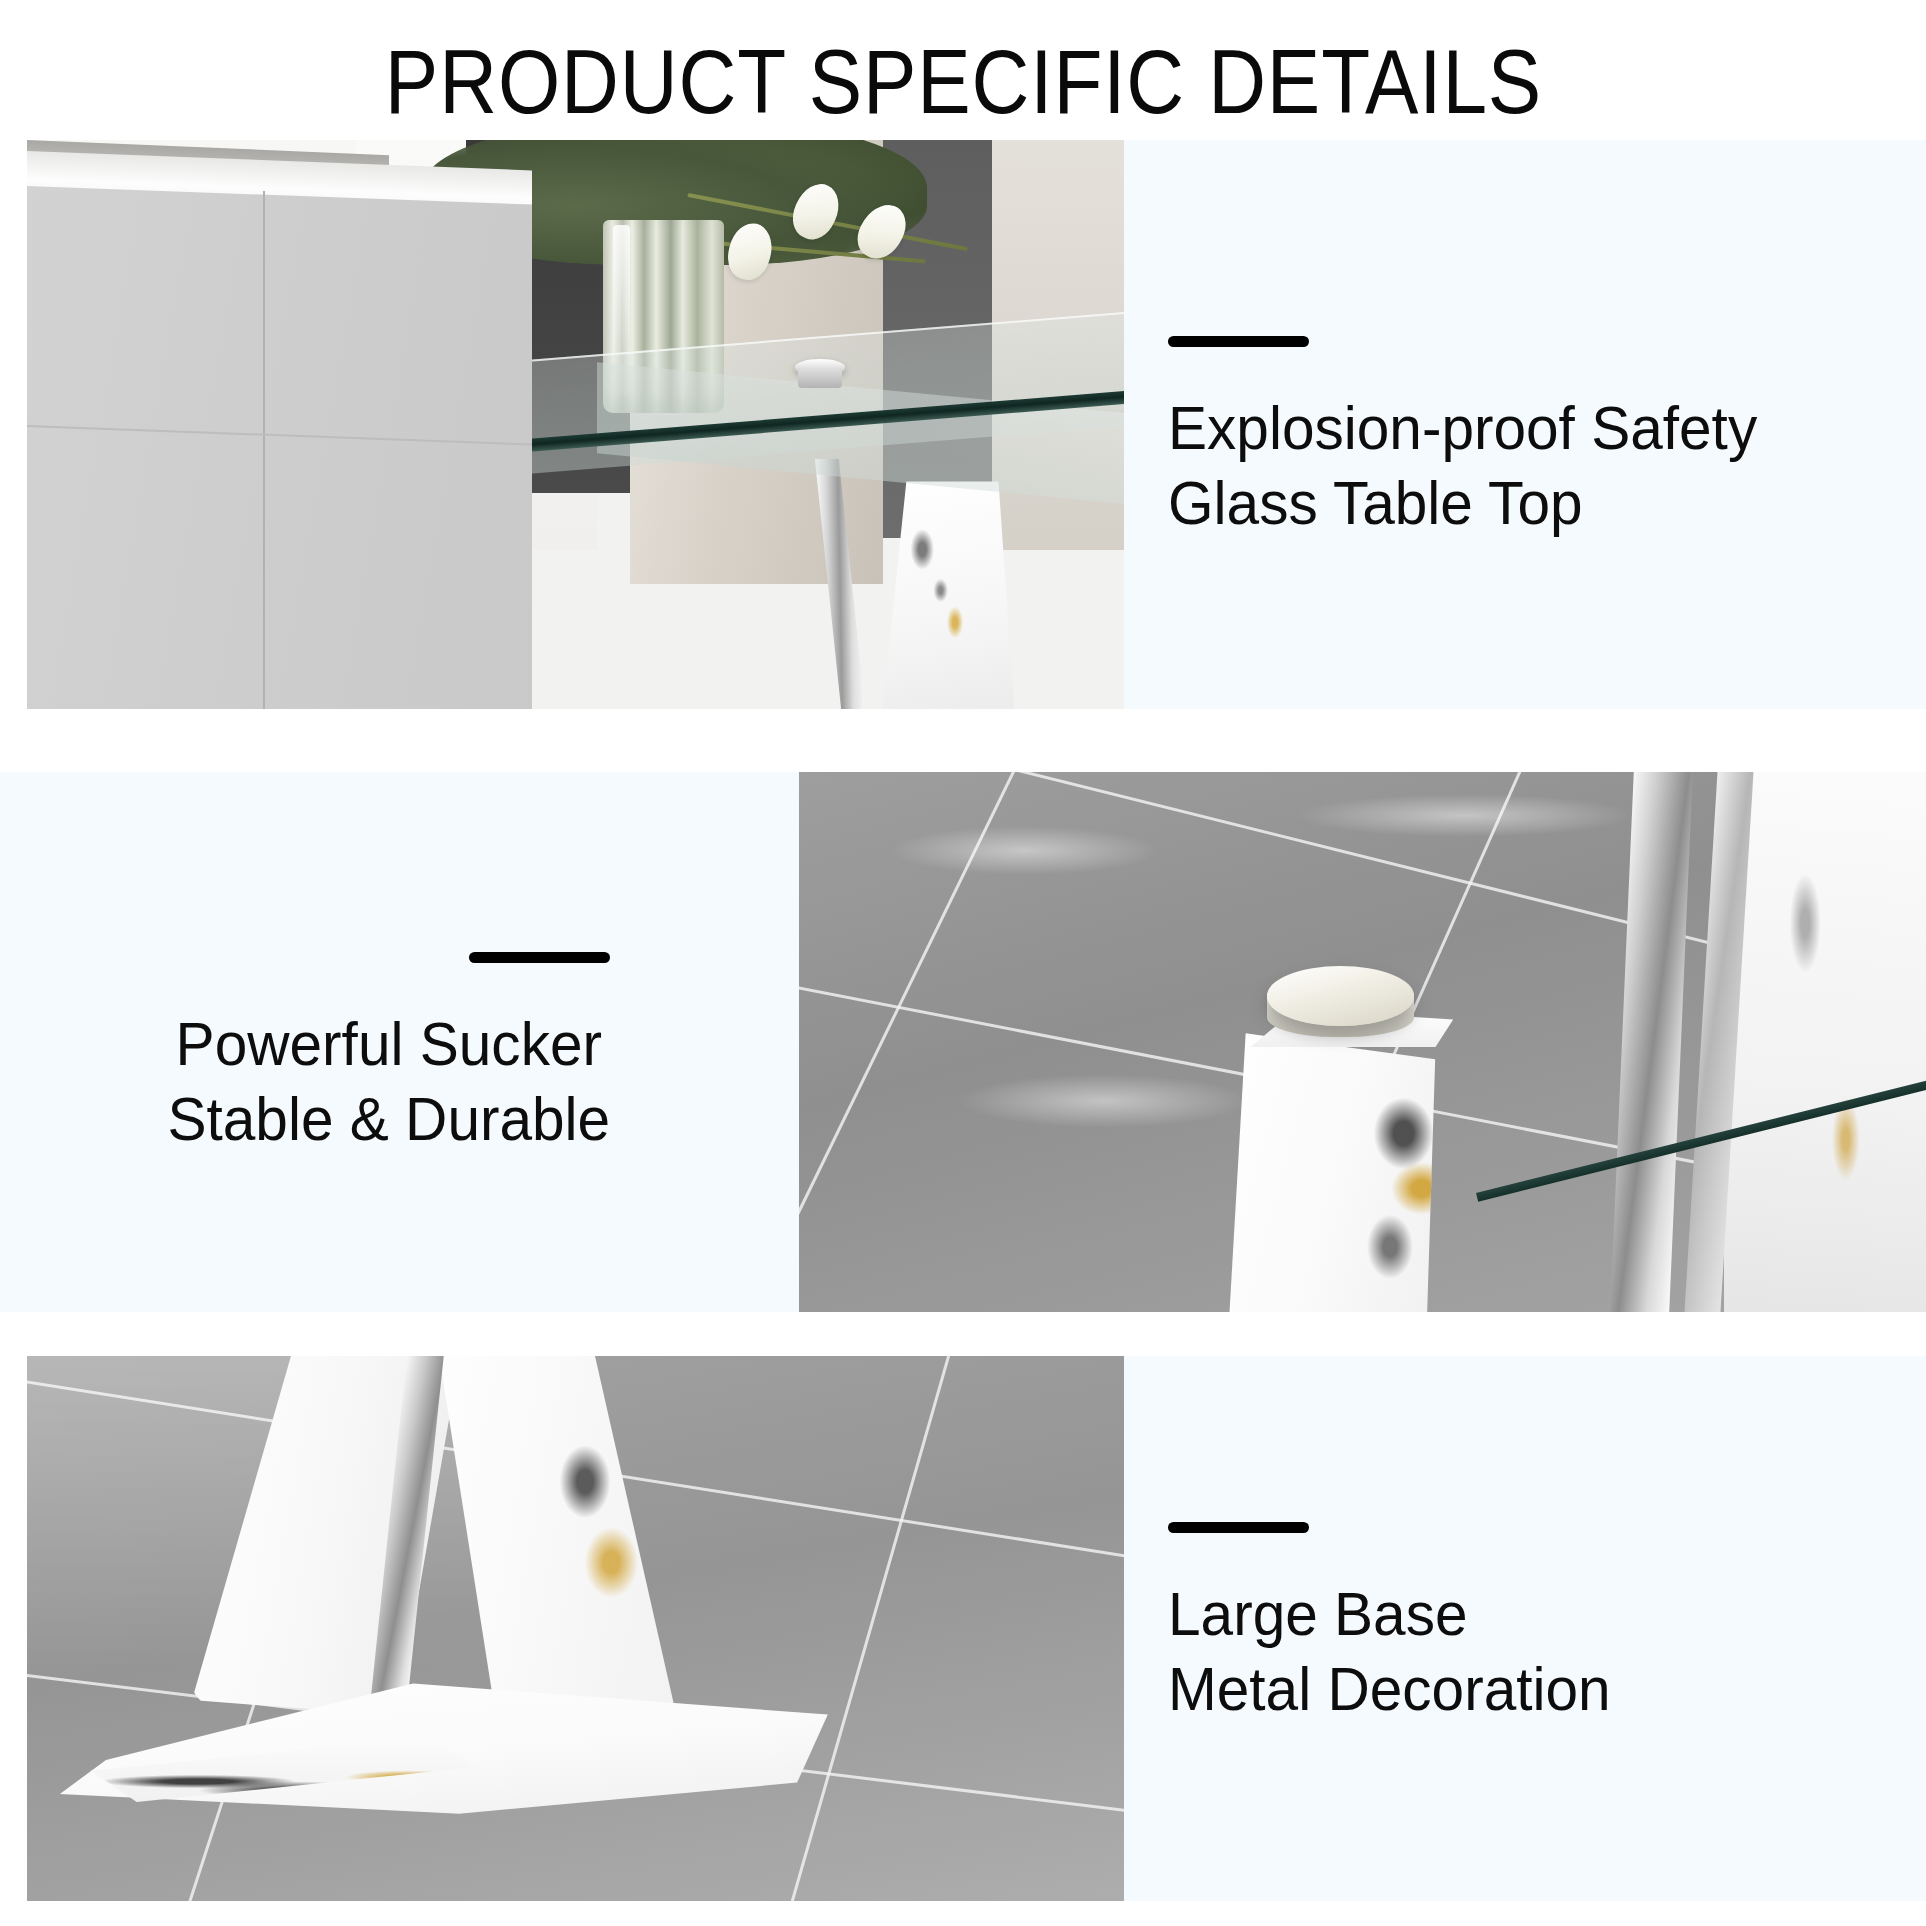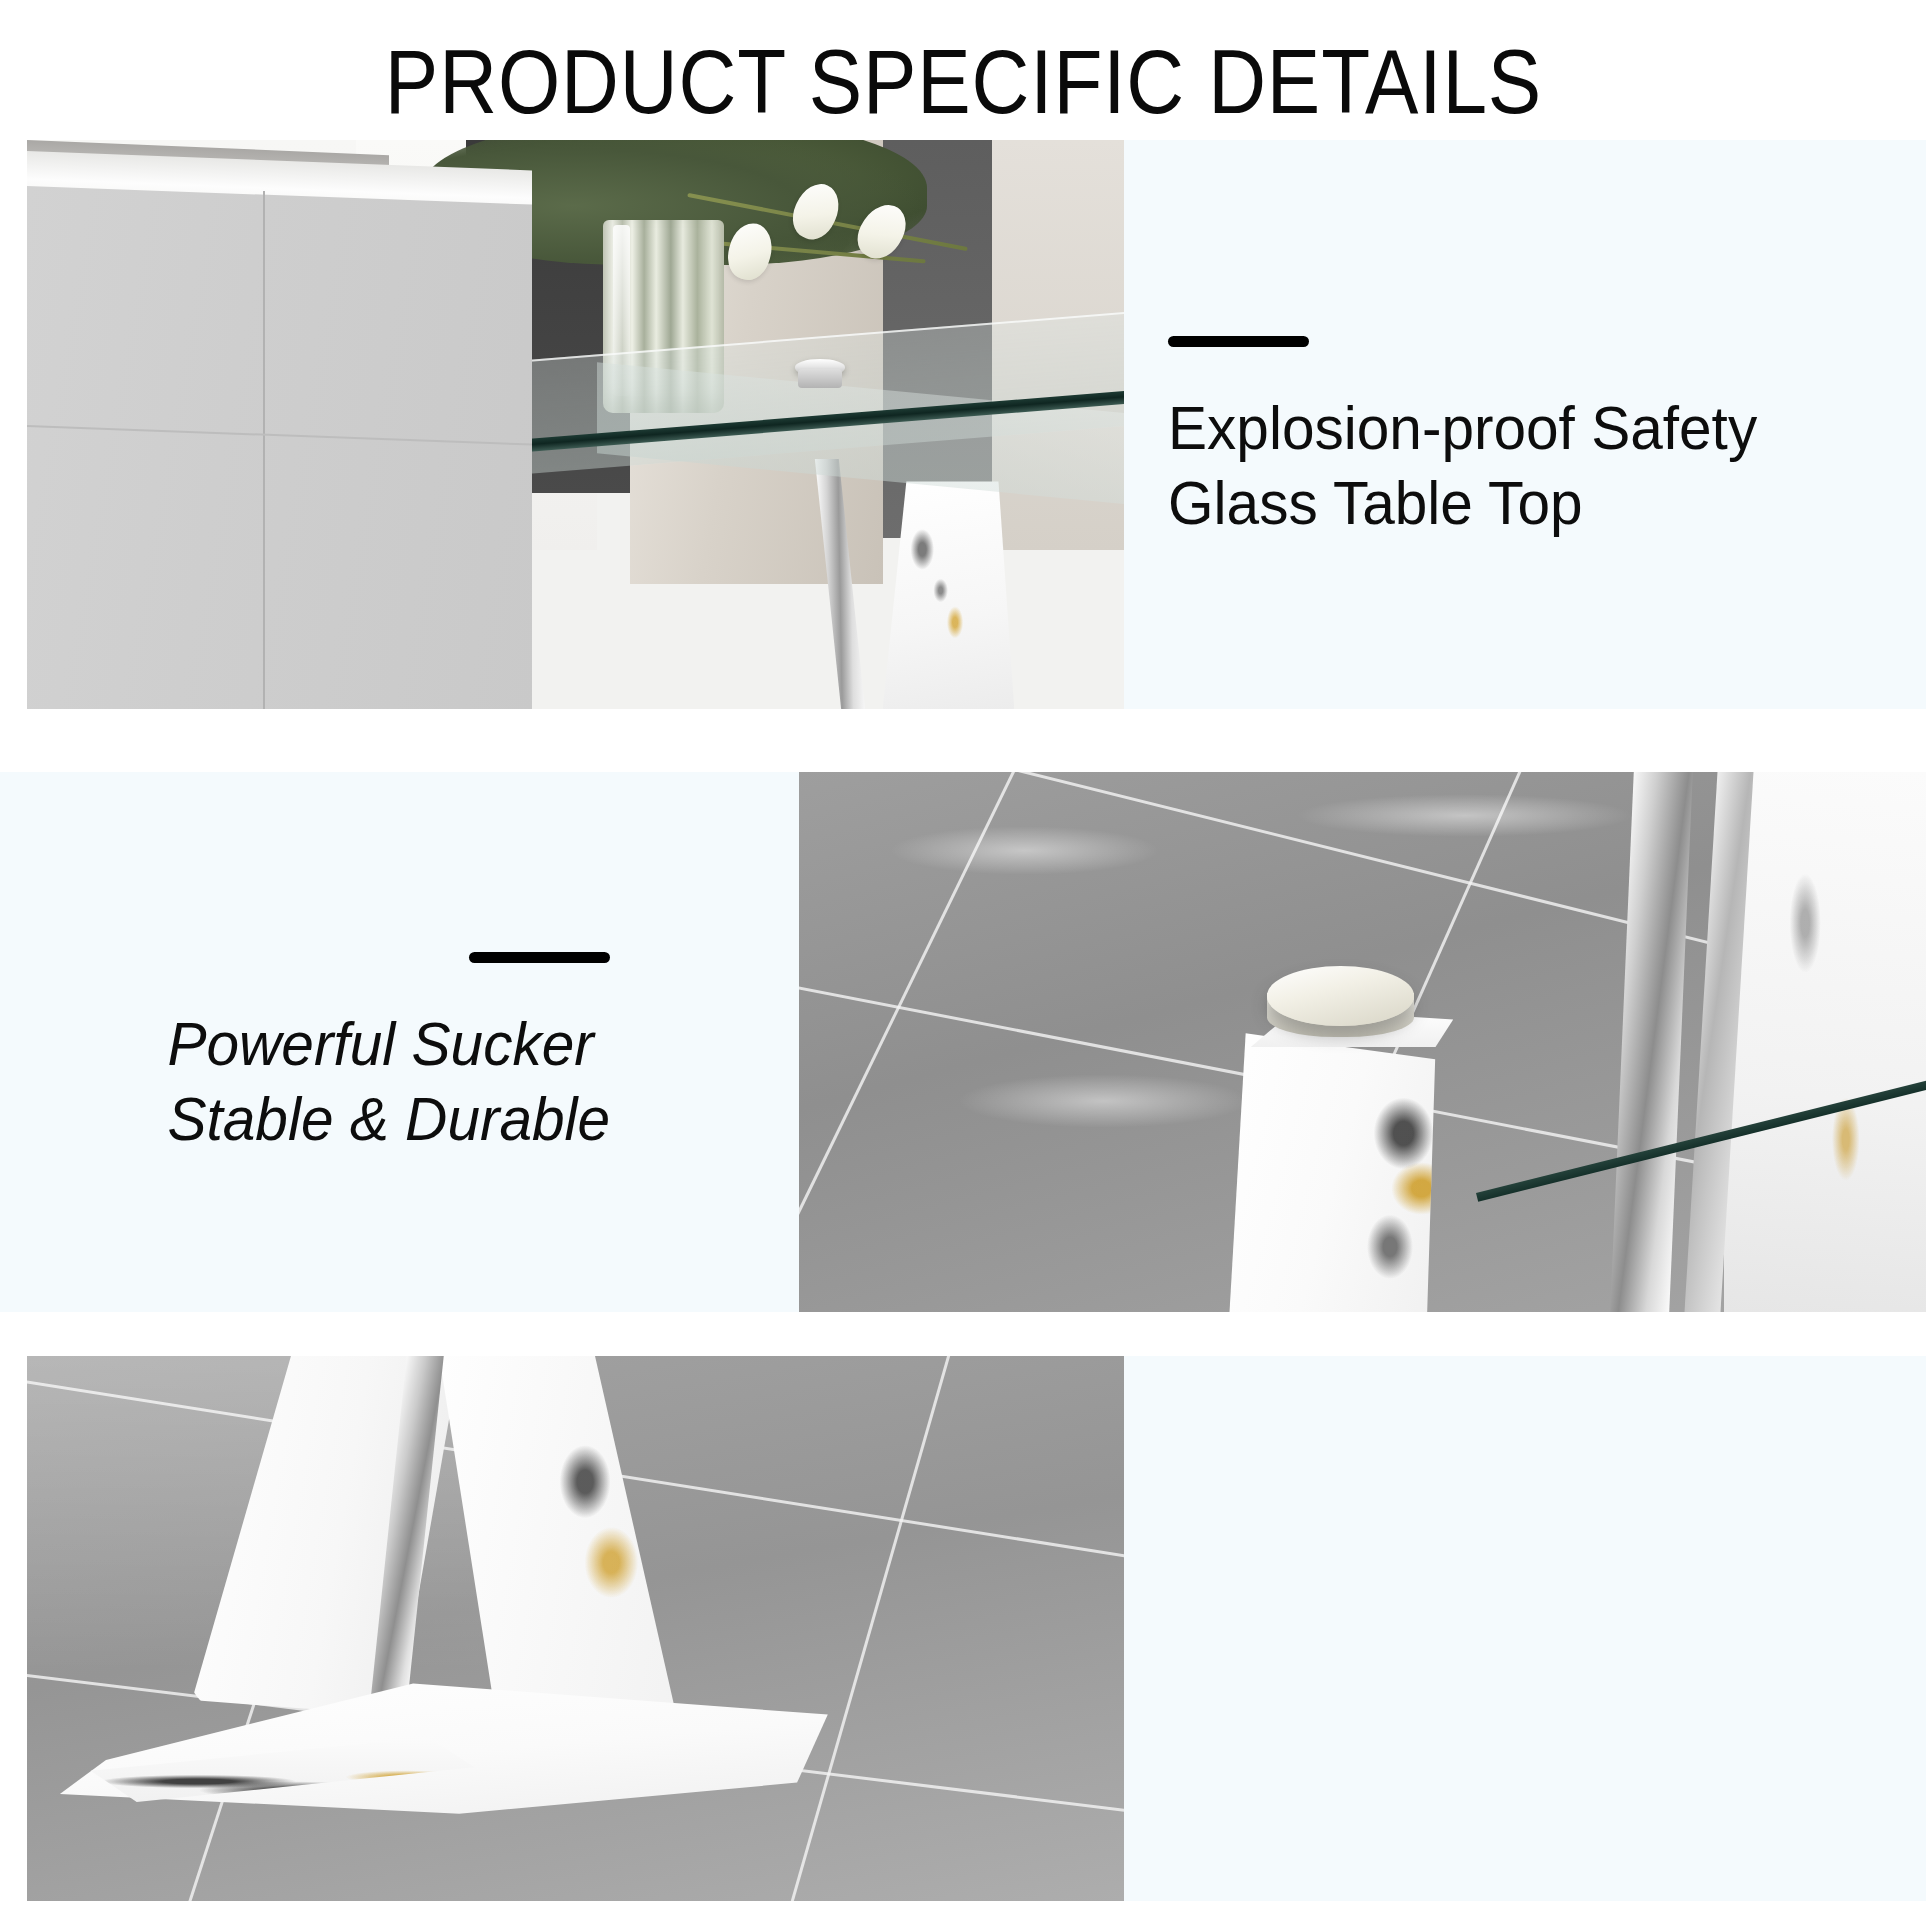--- a/index.html
+++ b/index.html
@@ -48,21 +48,21 @@
   .rule{
     display:block; height:11px; width:141px;
     background:#000; border-radius:6px; margin-bottom:44px;
   }
   .cap-text{
     font-size:61px; line-height:75px; color:#0d0d0d;
     font-weight:400; white-space:nowrap;
     transform:scaleX(0.96); transform-origin:0 50%;
   }
   .cap-left{ left:1168px; top:196px; text-align:left; }
-  .cap-right{ right:1317px; top:180px; text-align:left;font-style:italic; }
+  .cap-right{ right:1317px; top:180px; text-align:center; }
   .cap-right .rule{ margin-left:auto; }
   .cap-right .cap-text{ transform-origin:100% 50%; }
   #row3 .cap-left{ top:166px; }
 
   
   .p1{ background:#f2f2f0; }
   .p1 .wall-left{ position:absolute; left:0; top:0; width:44%; height:100%;
       background:linear-gradient(180deg,#f7f7f5 0%,#efefed 100%); }
   .p1 .counter-top{ position:absolute; left:0; top:2%; width:46%; height:9%;
       background:linear-gradient(180deg,#e8e8e6 0%,#fdfdfd 55%,#f4f4f2 100%);
@@ -320,14 +320,19 @@
     <div class="tile-grout" style="left:76%;  top:-10%; width:3px;  height:130%; transform:rotate(16deg);"></div>
 
     <div class="veil"></div>
     <div class="leg-curve"></div>
     <div class="leg-curve2"></div>
     <div class="chrome-strip"></div>
     <div class="base-plate"></div>
     <div class="base-bevel"></div>
   </div>
 
+  <div class="caption cap-left">
+    <span class="rule"></span>
+    <div class="cap-text">Large Base</div>
+    <div class="cap-text">Metal Decoration</div>
+  </div>
 </div>
 
 
 </body></html>

